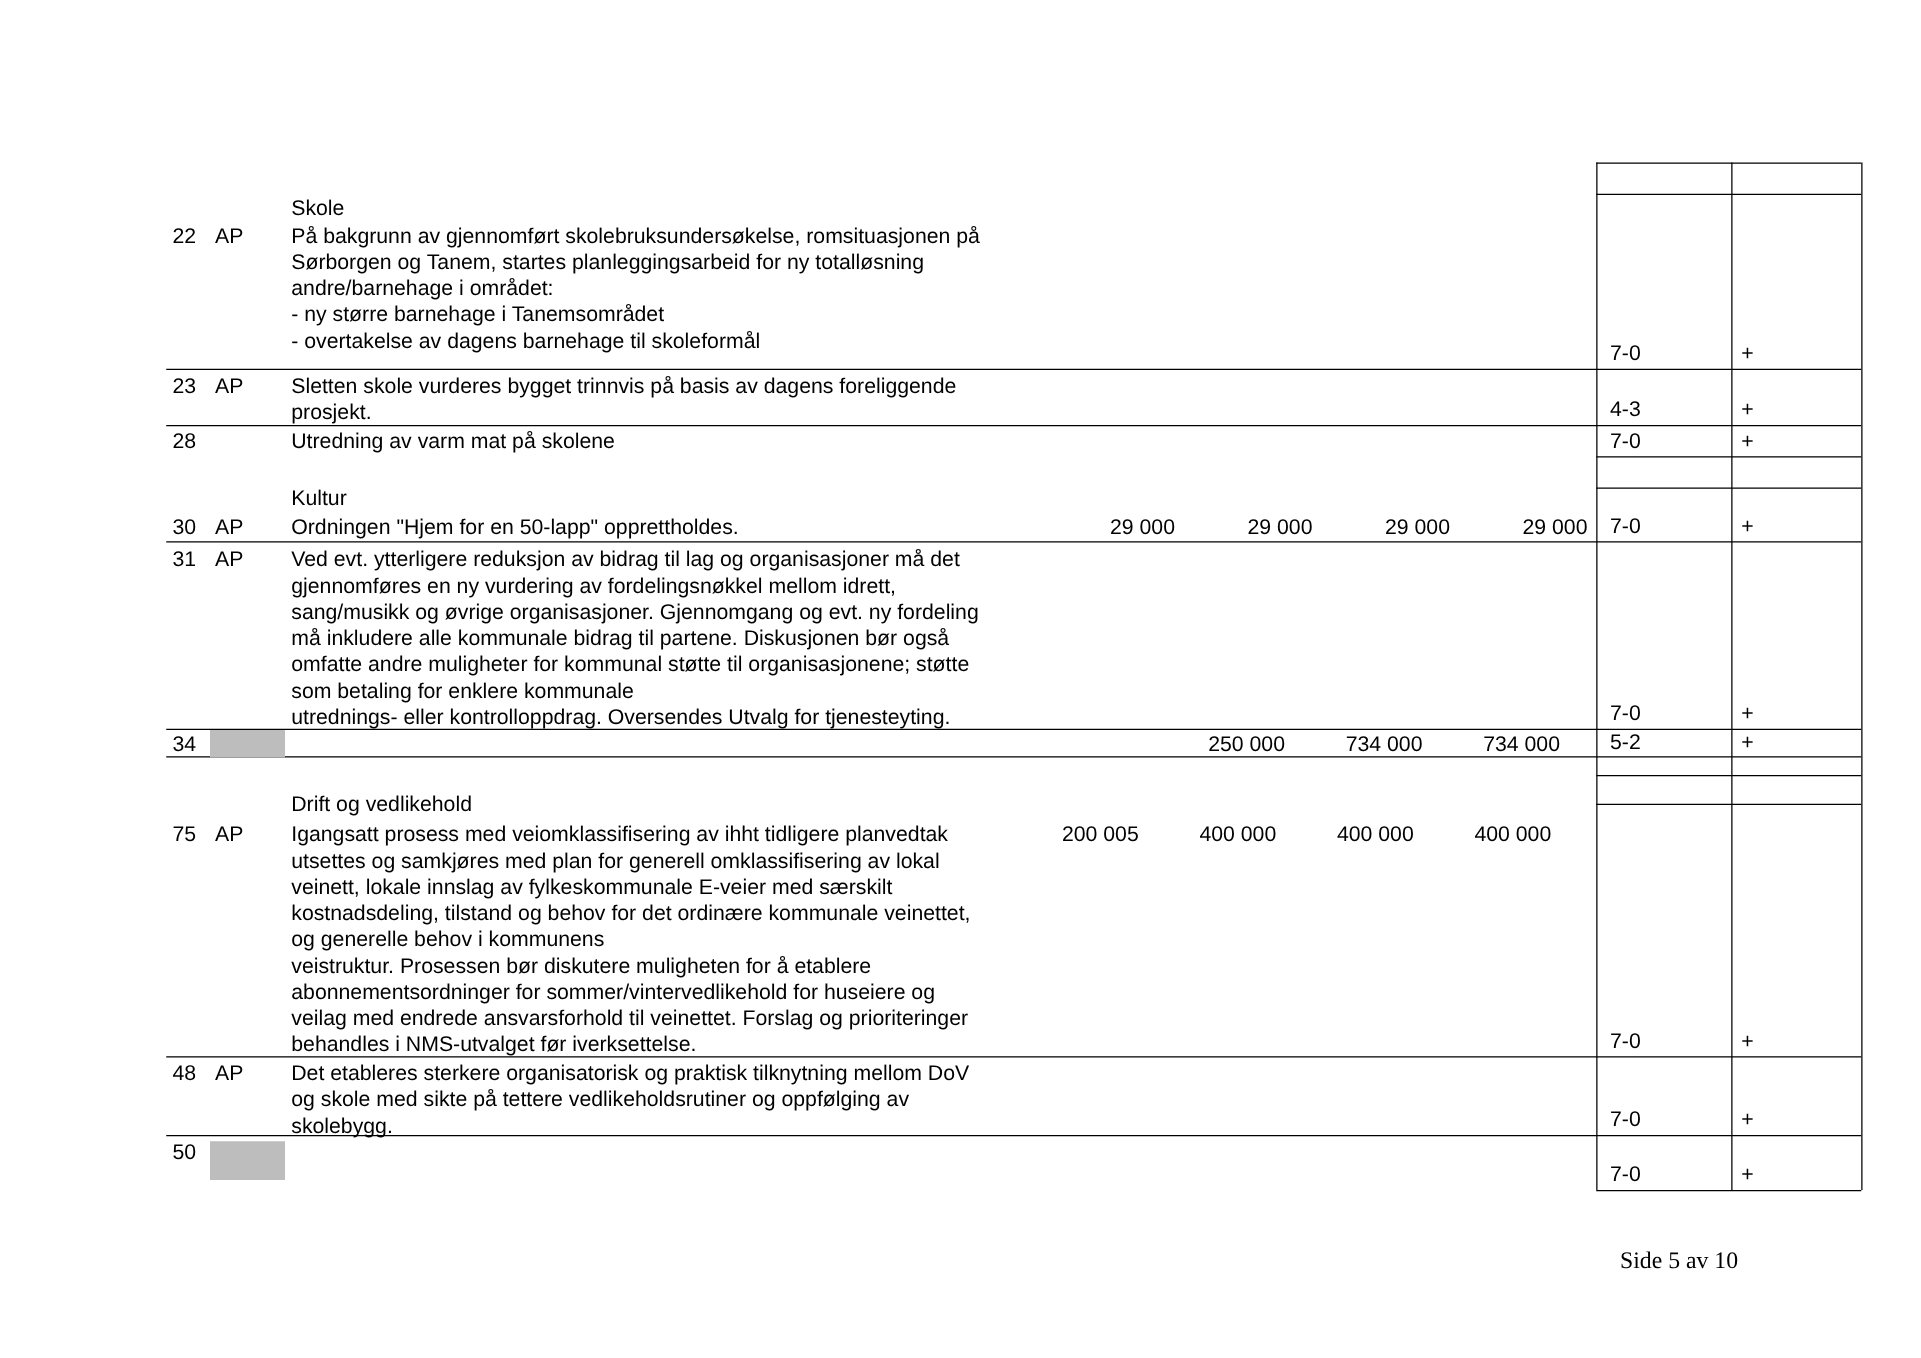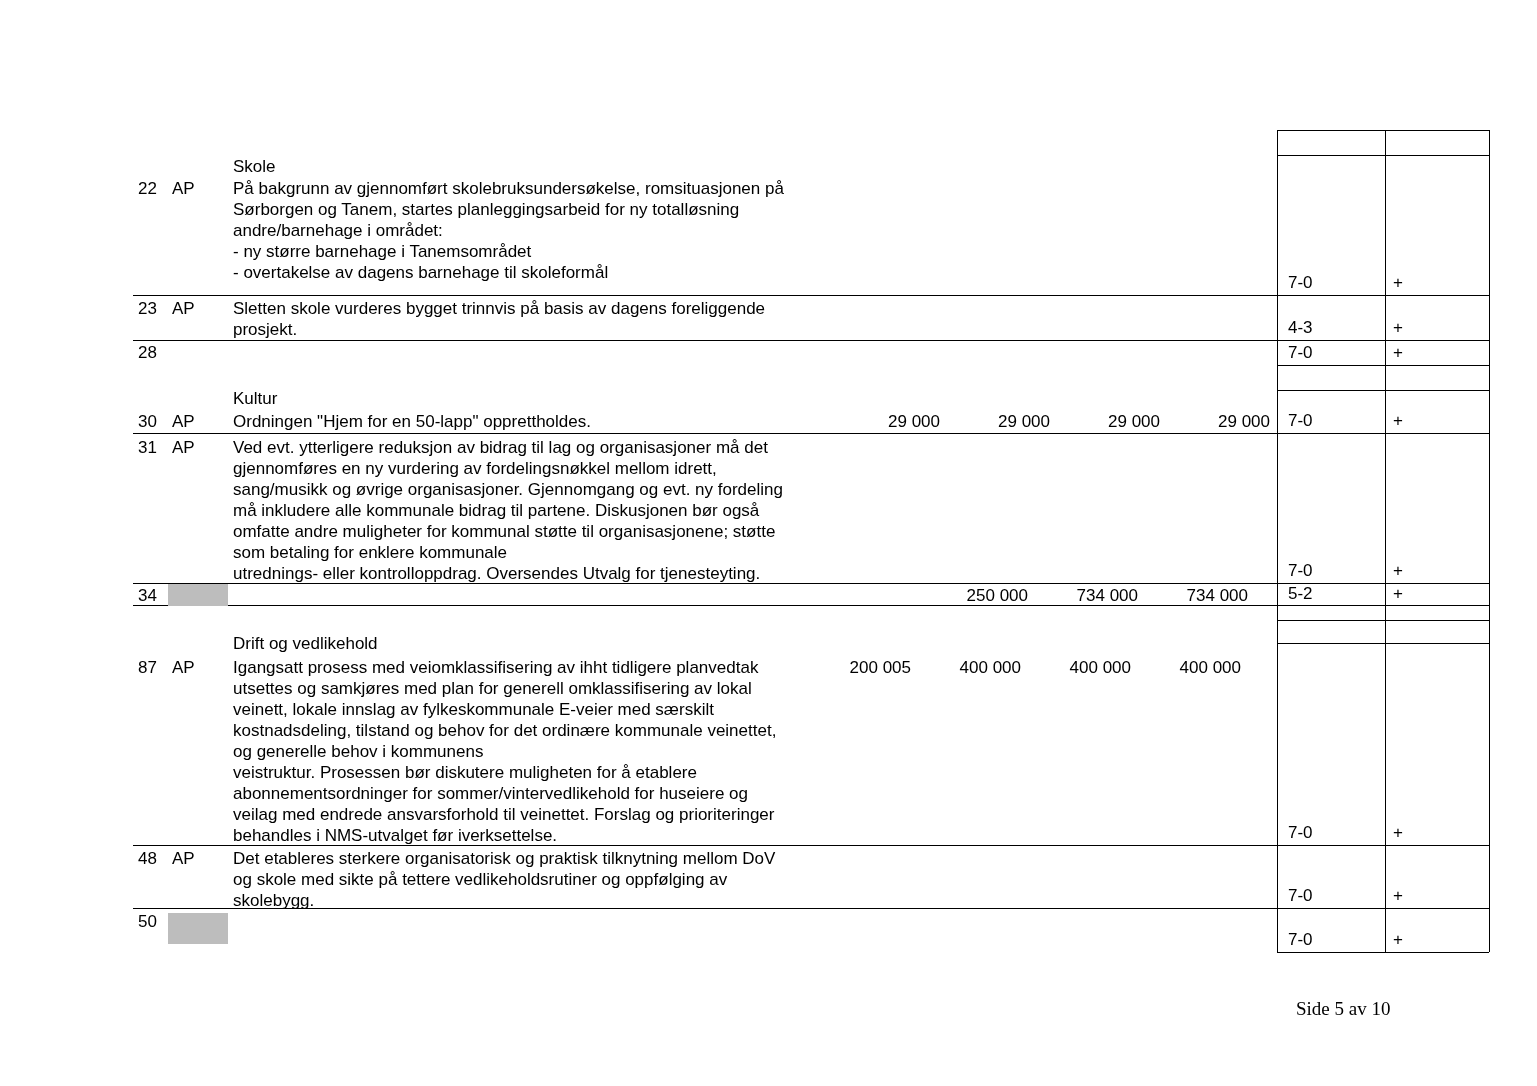--- a/index.html
+++ b/index.html
@@ -80,20 +80,21 @@
   <div class="txt" style="left:1393px; top:272px;">+</div>
 
   <div class="txt" style="left:138px; top:298px;">23</div>
   <div class="txt" style="left:172px; top:298px;">AP</div>
   <div class="txt body-text" style="left:233px; top:298px;">Sletten skole vurderes bygget trinnvis på basis av dagens foreliggende
 prosjekt.</div>
   <div class="txt" style="left:1288px; top:317px;">4-3</div>
   <div class="txt" style="left:1393px; top:317px;">+</div>
 
   <div class="txt" style="left:138px; top:342px;">28</div>
+  <div class="txt body-text" style="left:233px; top:342px;">Utredning av varm mat på skolene</div>
   <div class="txt" style="left:1288px; top:342px;">7-0</div>
   <div class="txt" style="left:1393px; top:342px;">+</div>
 
   <div class="txt bold" style="left:233px; top:388px;">Kultur</div>
 
   <div class="txt" style="left:138px; top:411px;">30</div>
   <div class="txt" style="left:172px; top:411px;">AP</div>
   <div class="txt body-text" style="left:233px; top:411px;">Ordningen "Hjem for en 50-lapp" opprettholdes.</div>
   <div class="amts" style="left:820px; top:411px;">
     <div class="a0">29 000</div>
@@ -122,21 +123,21 @@
     <div class="a0"></div>
     <div class="a1">250 000</div>
     <div class="a2">734 000</div>
     <div class="a3">734 000</div>
   </div>
   <div class="txt" style="left:1288px; top:583px;">5-2</div>
   <div class="txt" style="left:1393px; top:583px;">+</div>
 
   <div class="txt bold" style="left:233px; top:633px;">Drift og vedlikehold</div>
 
-  <div class="txt" style="left:138px; top:657px;">87</div>
+  <div class="txt" style="left:138px; top:657px;">75</div>
   <div class="txt" style="left:172px; top:657px;">AP</div>
   <div class="txt body-text" style="left:233px; top:657px;">Igangsatt prosess med veiomklassifisering av ihht tidligere planvedtak
 utsettes og samkjøres med plan for generell omklassifisering av lokal
 veinett, lokale innslag av fylkeskommunale E-veier med særskilt
 kostnadsdeling, tilstand og behov for det ordinære kommunale veinettet,
 og generelle behov i kommunens
 veistruktur. Prosessen bør diskutere muligheten for å etablere
 abonnementsordninger for sommer/vintervedlikehold for huseiere og
 veilag med endrede ansvarsforhold til veinettet. Forslag og prioriteringer
 behandles i NMS-utvalget før iverksettelse.</div>

